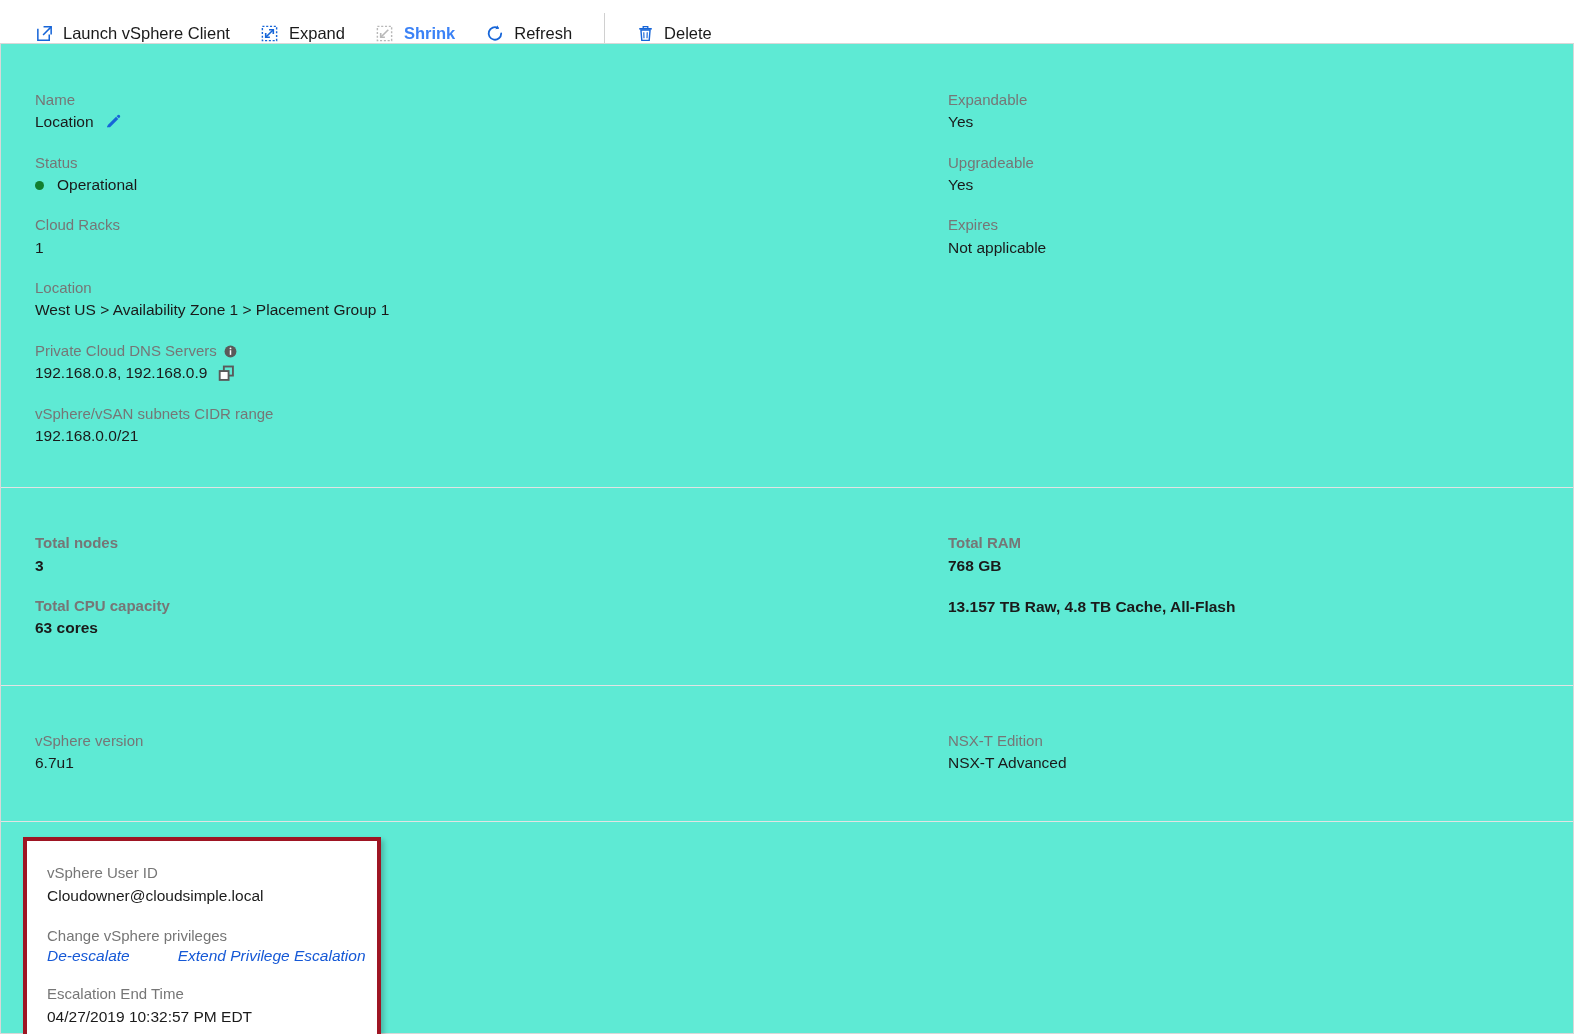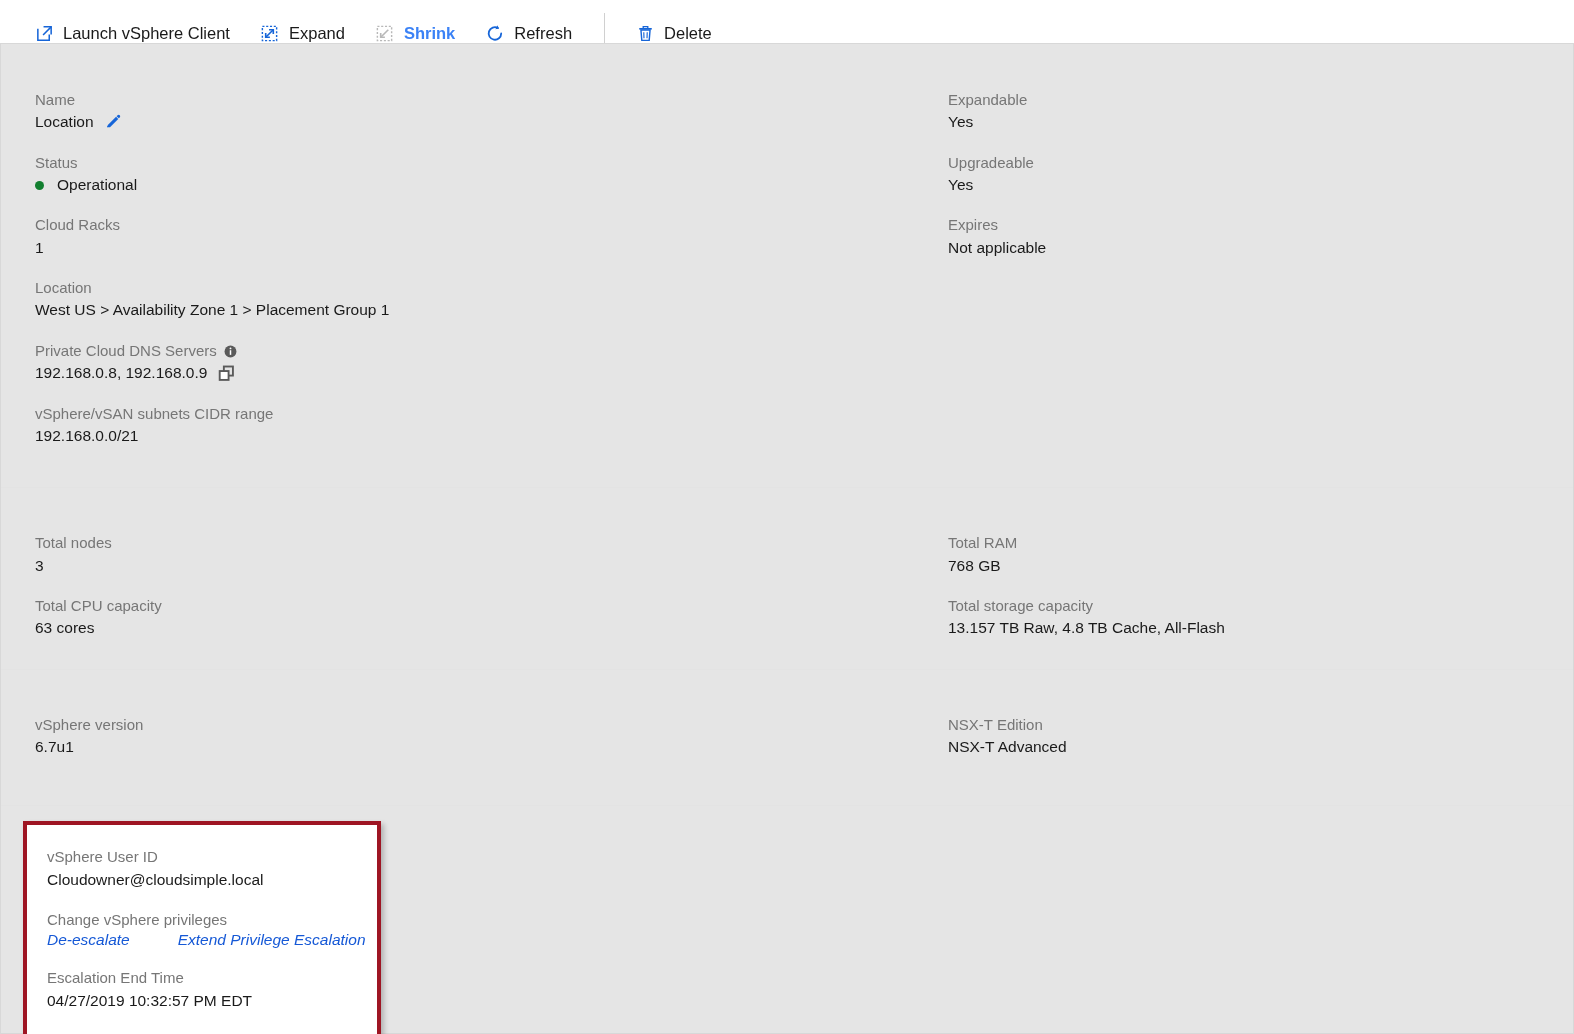--- a/index.html
+++ b/index.html
@@ -65,21 +65,21 @@
   }
 
   
   .content {
     position: relative;
     box-sizing: border-box;
     border-left: 1px solid #d8d8d8;
     border-right: 1px solid #d8d8d8;
     border-bottom: 1px solid #d8d8d8;
     height: 990px;
-    background: #e5e5e5;
+    background: #5eead4;
   }
 
   .section {
     position: relative;
     box-sizing: border-box;
     padding: 0 34px;
     border-bottom: 1px solid #e3e3e3;
   }
   .section.last { border-bottom: none; }
 
@@ -127,21 +127,21 @@
     display: inline-flex;
     width: 13px;
     height: 13px;
     flex: none;
   }
   .copy-icon { display: inline-flex; width: 17px; height: 17px; flex: none; cursor: pointer; }
   .pencil-icon { display: inline-flex; width: 17px; height: 17px; flex: none; cursor: pointer; }
 
   
   .sec-overview { padding-top: 46px; padding-bottom: 40px; }
-  .sec-capacity { padding-top: 45px; padding-bottom: 29px; }
+  .sec-capacity { padding-top: 45px; padding-bottom: 45px; font-weight: bold; }
   .sec-versions { padding-top: 45px; padding-bottom: 47px; }
   .sec-privileges { padding-top: 0; padding-bottom: 0; }
 
   
   .highlight-box {
     position: relative;
     margin-left: -12px;
     margin-top: 15px;
     width: 358px;
     box-sizing: border-box;
@@ -335,21 +335,20 @@
             <div class="fvalue">63 cores</div>
           </div>
         </div>
 
         <div class="col col-right">
           <div class="field">
             <div class="flabel">Total RAM</div>
             <div class="fvalue">768 GB</div>
           </div>
           <div class="field">
-            <div class="flabel">Total storage capacity</div>
             <div class="fvalue">13.157 TB Raw, 4.8 TB Cache, All-Flash</div>
           </div>
         </div>
 
       </div>
     </div>
 
     <div class="section sec-versions">
       <div class="cols">
 

